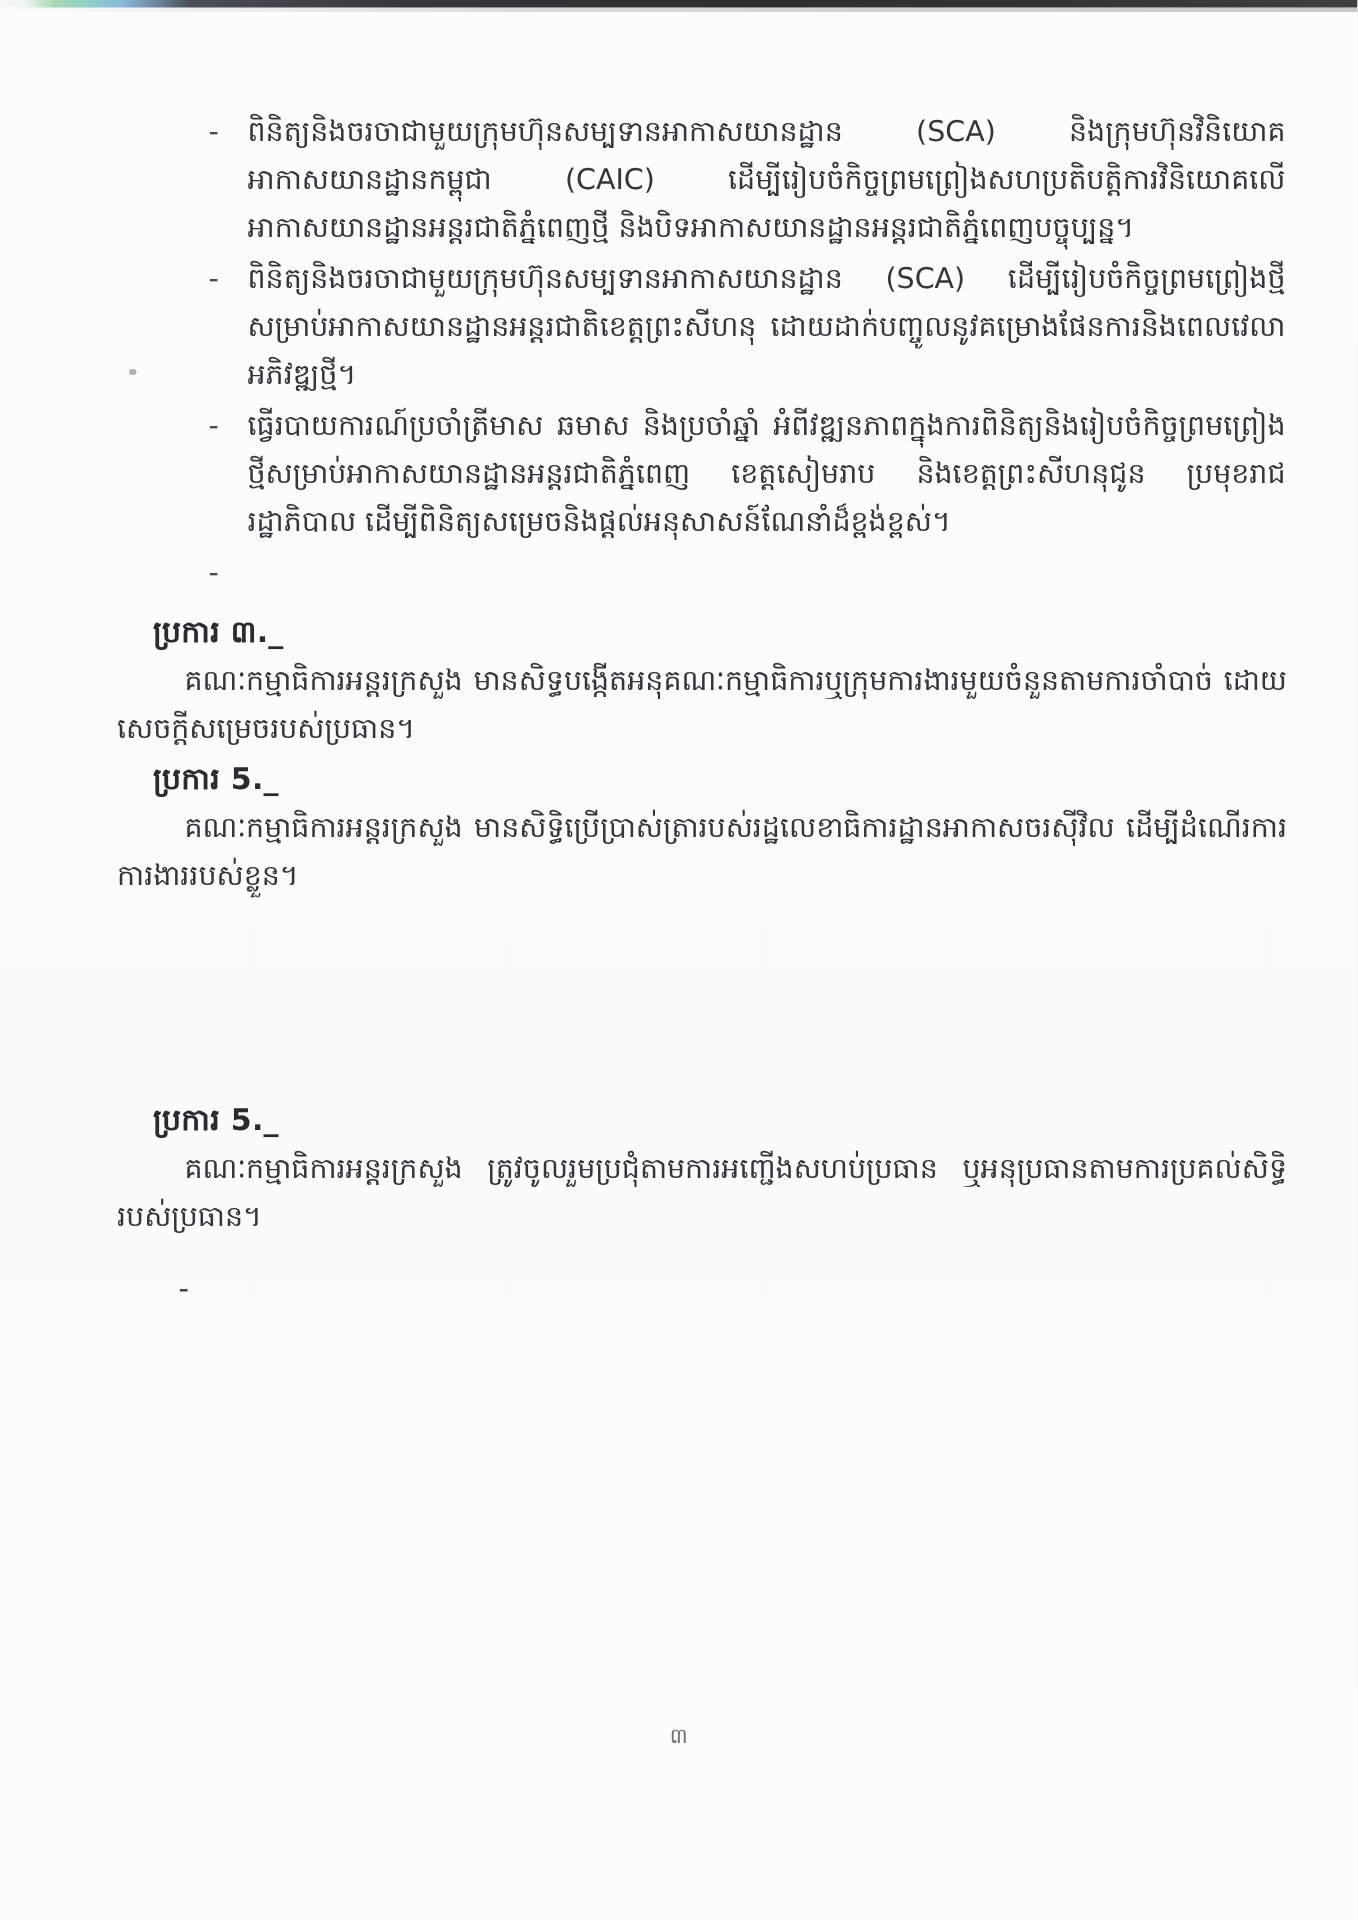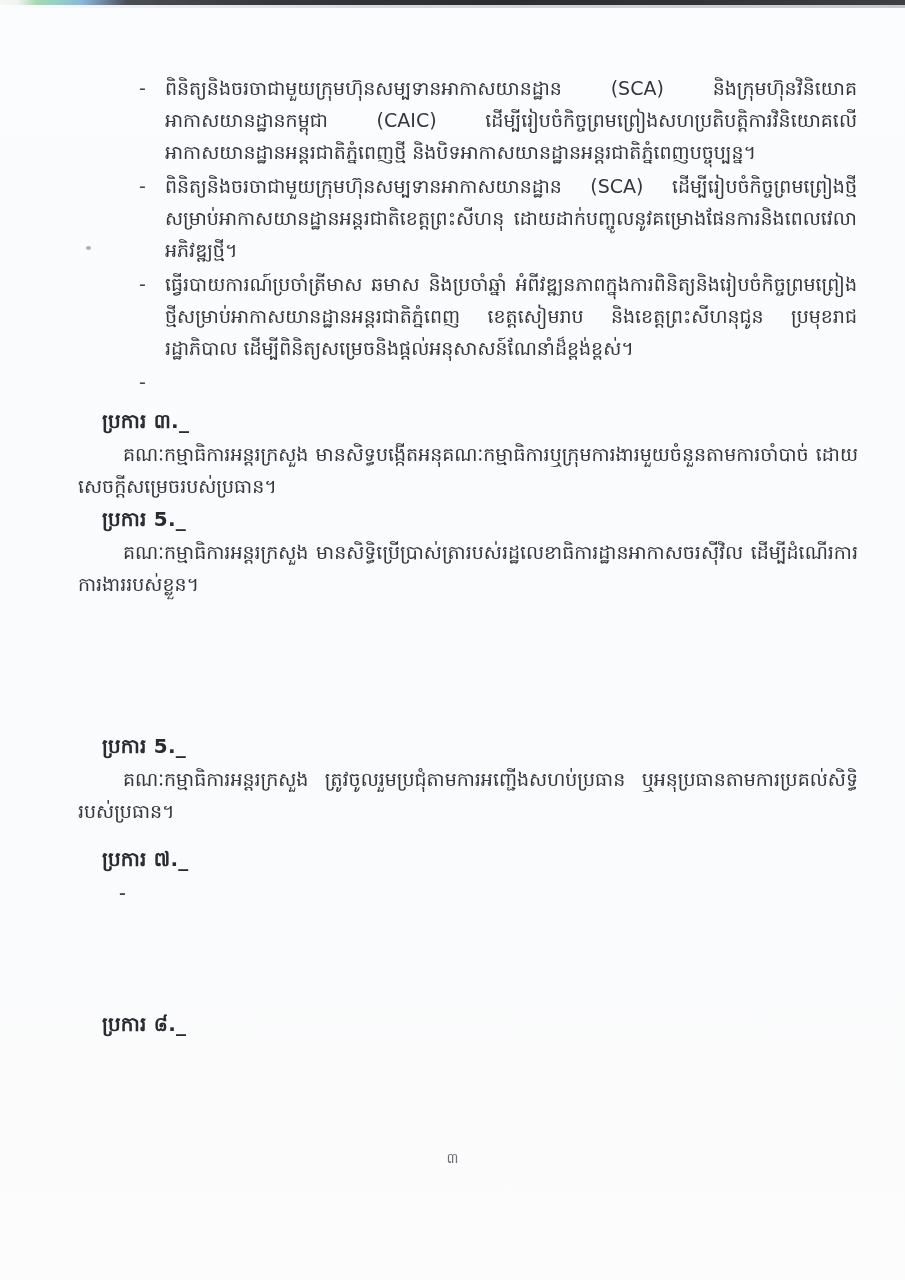--- a/index.html
+++ b/index.html
@@ -103,30 +103,28 @@
     <p class="article-body">គណៈកម្មាធិការអន្តរក្រសួង មានសិទ្ធិប្រើប្រាស់ត្រារបស់រដ្ឋលេខាធិការដ្ឋានអាកាសចរស៊ីវិល ដើម្បីដំណើរការការងាររបស់ខ្លួន។</p>
   </div>
 
 
   <div class="article art-6 khmer-text">
     <div class="article-heading">ប្រការ 5._</div>
     <p class="article-body">គណៈកម្មាធិការអន្តរក្រសួង ត្រូវចូលរួមប្រជុំតាមការអញ្ជើងសហប់ប្រធាន ឬអនុប្រធានតាមការប្រគល់សិទ្ធិរបស់ប្រធាន។</p>
   </div>
 
   <div class="article art-7 khmer-text">
-    <div class="article-heading">ប្រការ ៧._</div>
     <div class="funding-list">
       <div class="bullet-item">
         <span class="dash">-</span>
       </div>
       <div class="bullet-item">
         <span class="dash">-</span>
       </div>
     </div>
   </div>
 
   <div class="article art-8 khmer-text">
-    <div class="article-heading">ប្រការ ៨._</div>
   </div>
 
   <div class="page-number">៣</div>
 
 </div>
 
 </body></html>

